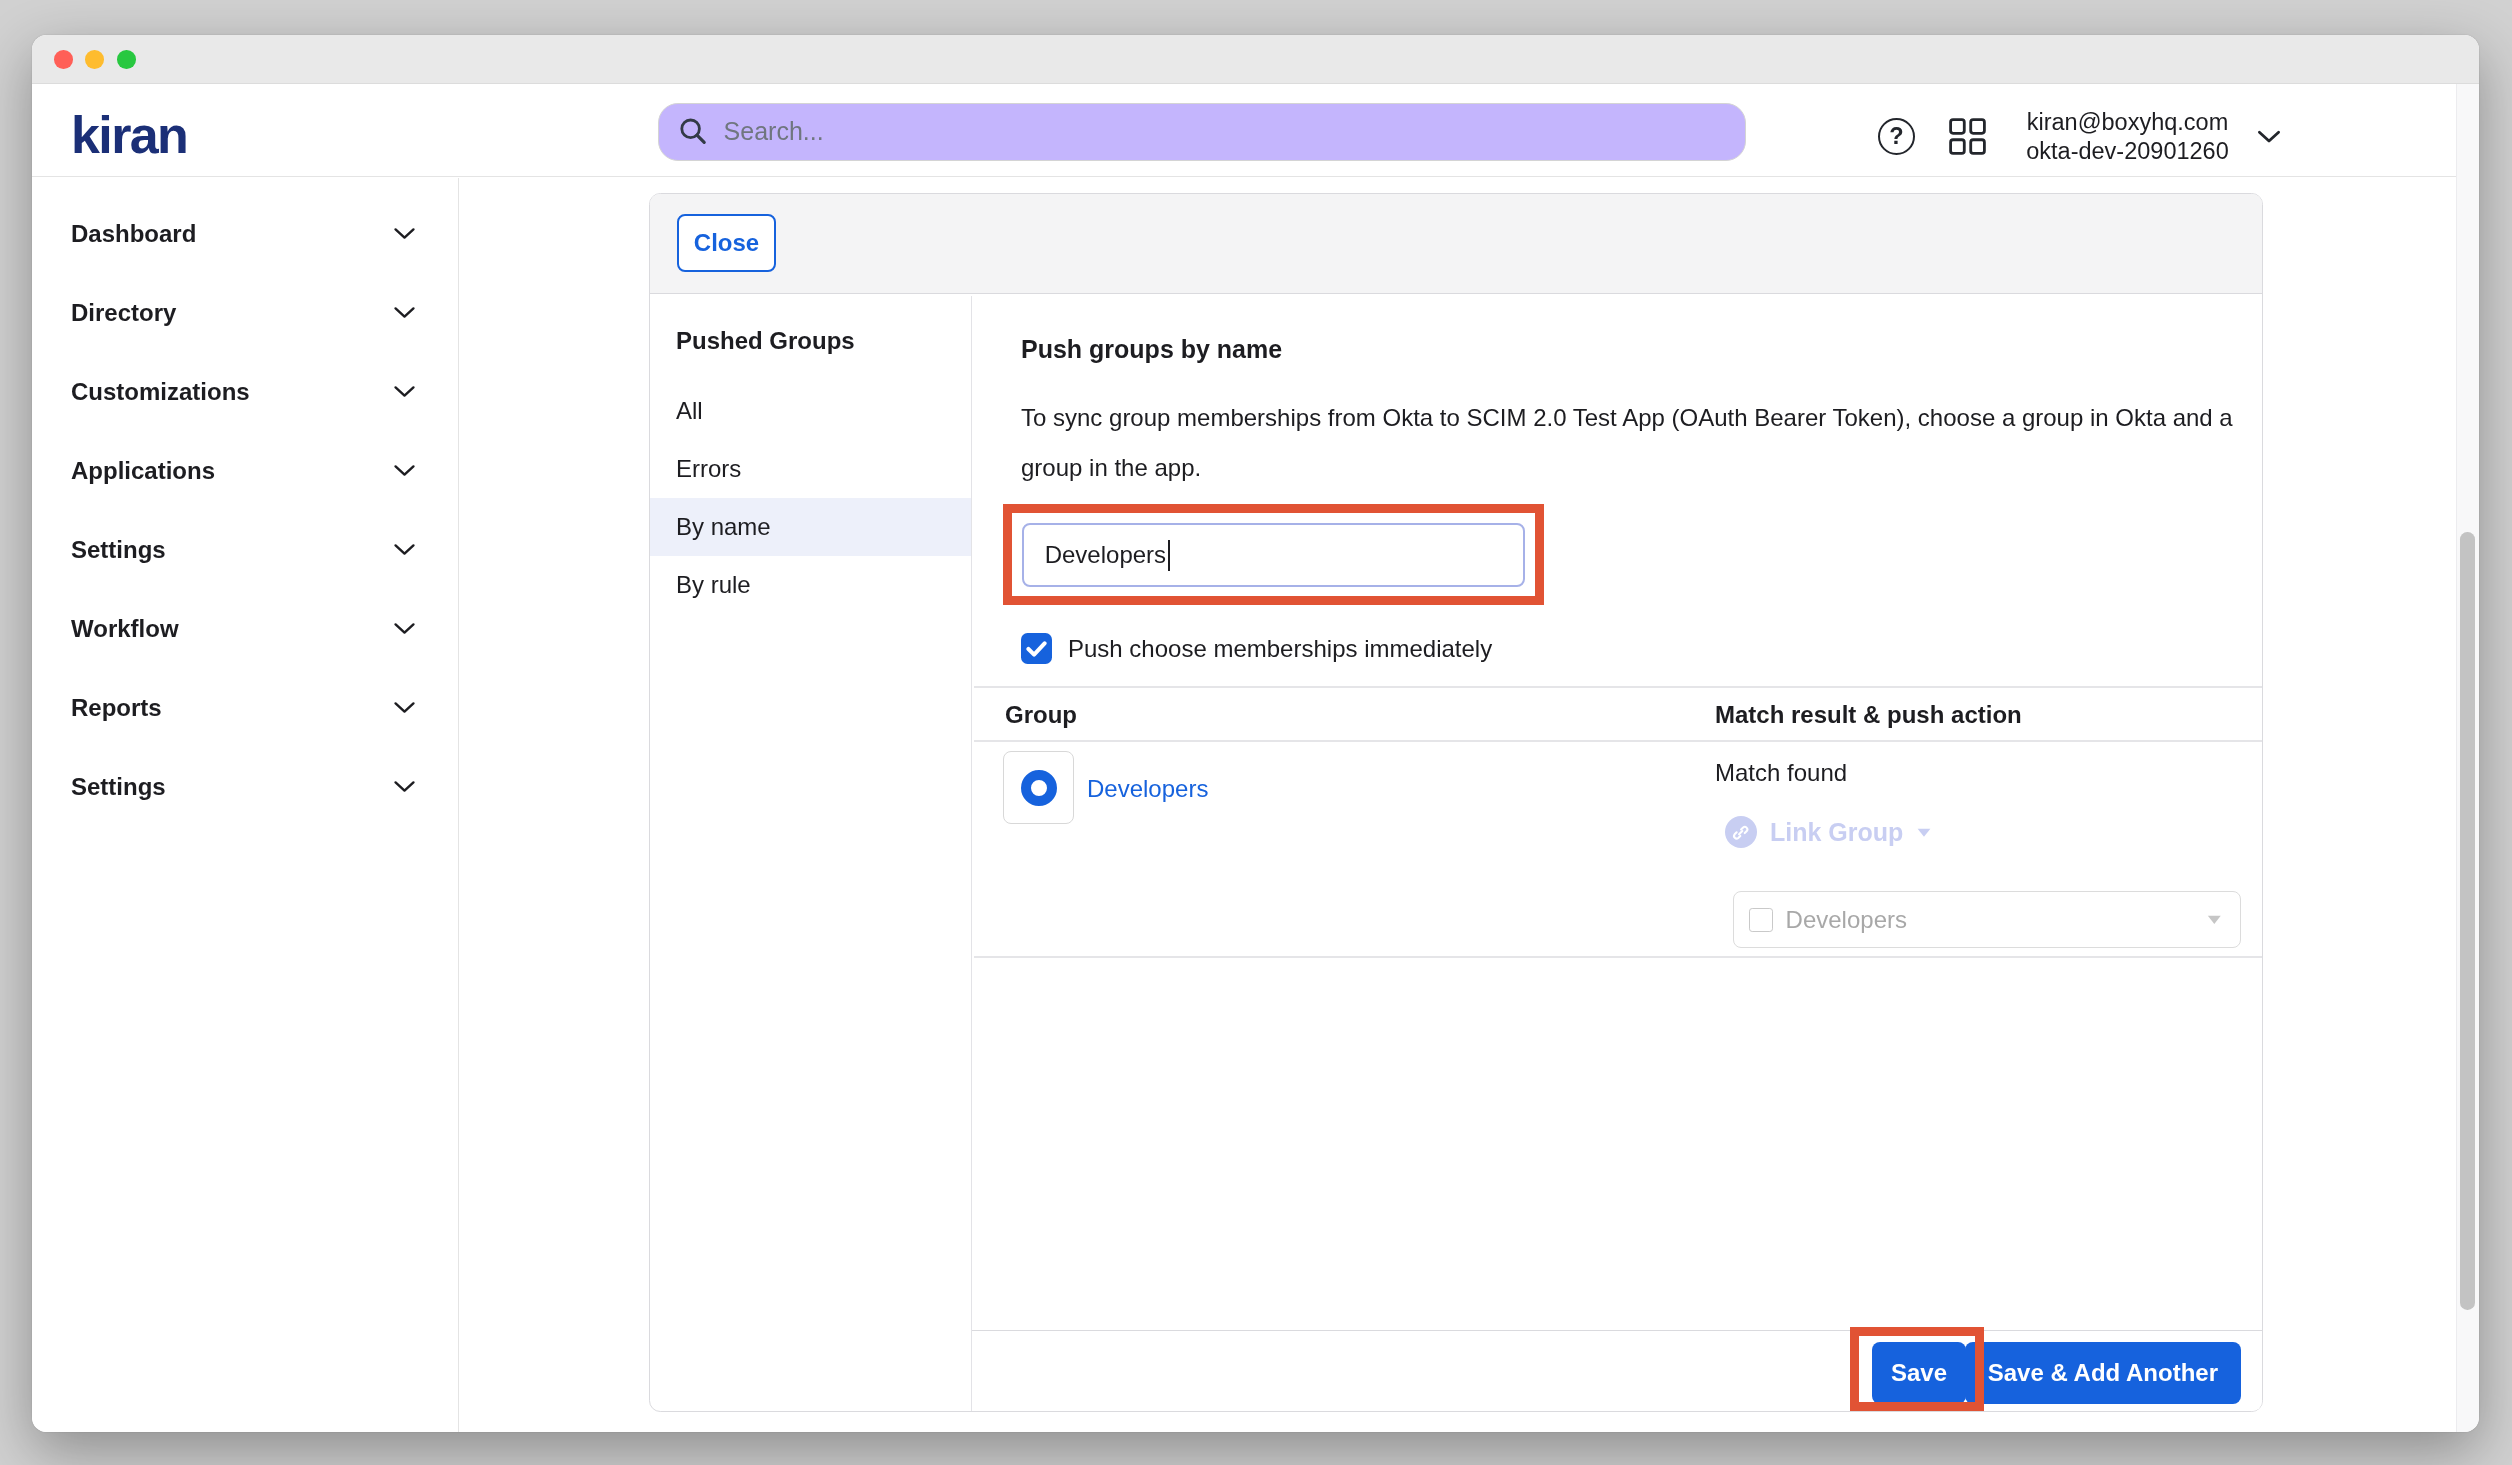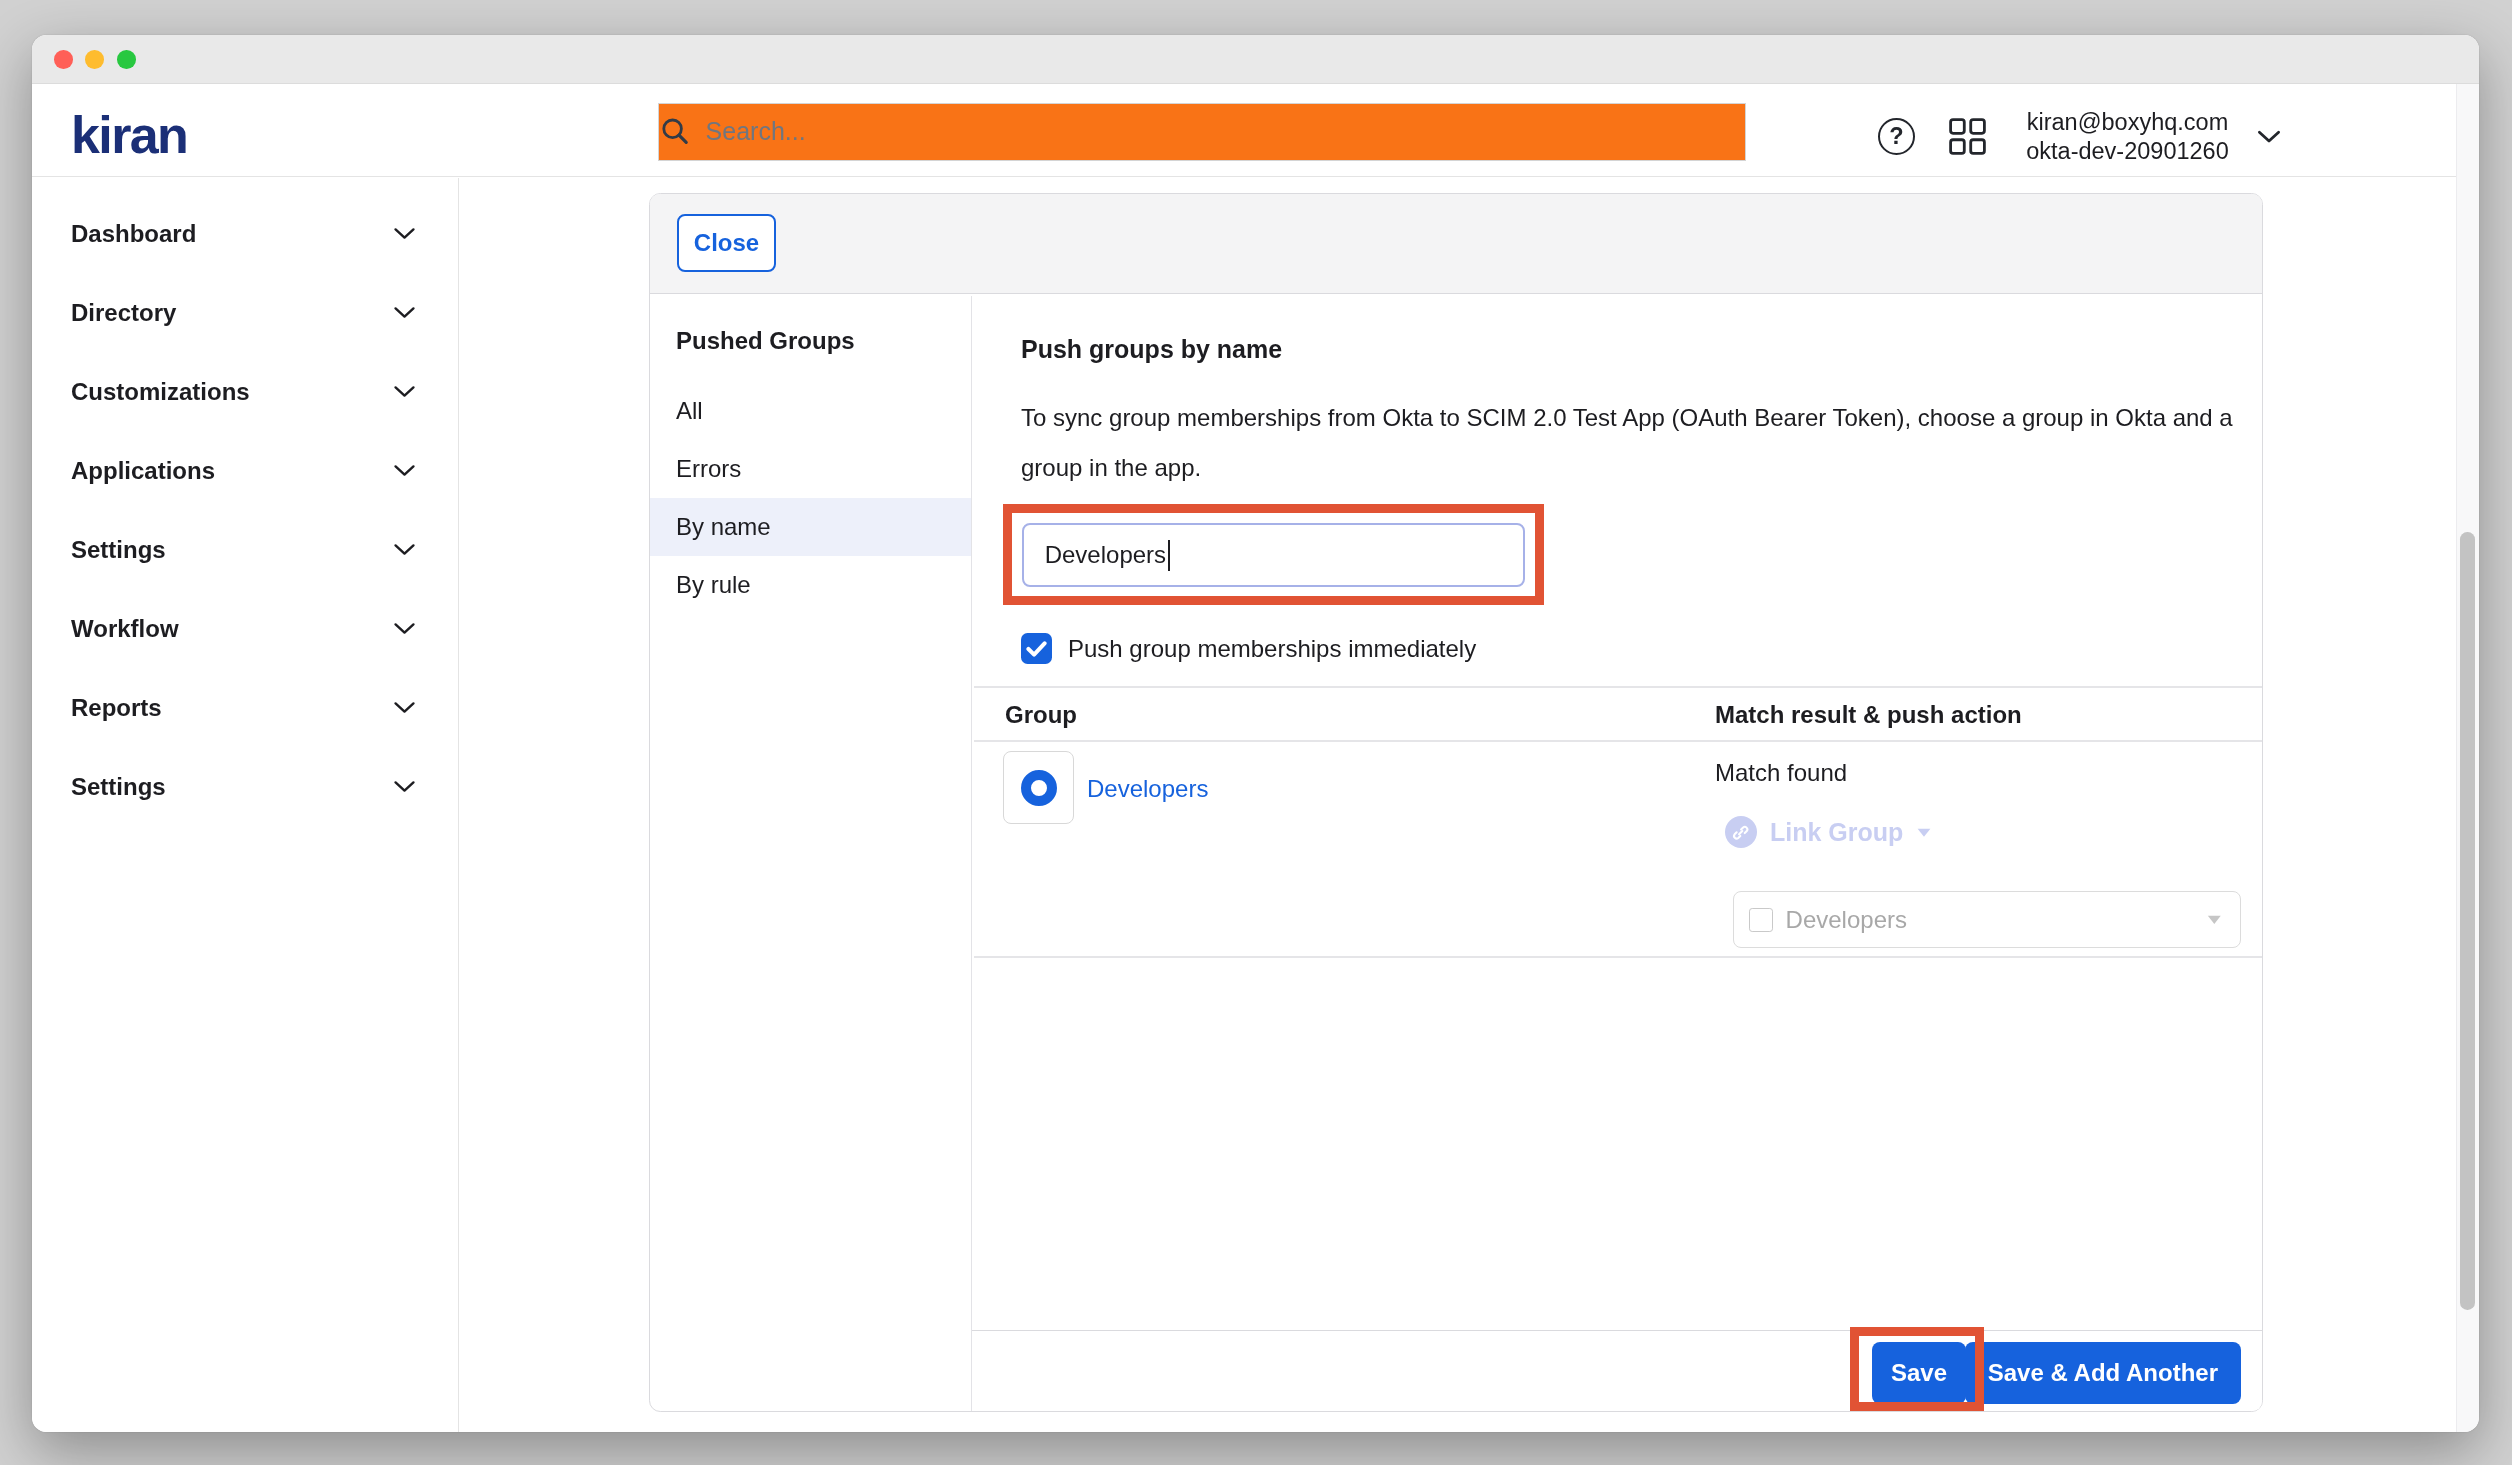--- a/index.html
+++ b/index.html
@@ -17,22 +17,22 @@
   .light.red   { left:22px;  background:#ff5f57; }
   .light.yellow{ left:53px;  background:#febc2e; }
   .light.green { left:85px; background:#28c840; }
 
   
   .header { position:absolute; left:0; top:49px; width:100%; height:93px; background:#fff;
             border-bottom:1.6px solid #e4e4e4; }
   .logo { position:absolute; left:39px; top:21px; font-size:52px; font-weight:700;
           letter-spacing:-1.6px; color:#1b2f77; }
   .searchbox { position:absolute; left:626px; top:18.6px; width:1088px; height:58px;
-               border:1.6px solid #d4d4d4; border-radius:0; background:#f97316;
-               display:flex; align-items:center; }
+               border:1.6px solid #d4d4d4; border-radius:20px; background:#c4b5fd;
+               display:flex; align-items:center; padding-left:18px; }
   .searchbox input { border:none; outline:none; flex:1; font-size:25px; margin-left:14.6px;
                      font-family:"Liberation Sans", sans-serif; color:#1d1d21; background:transparent; }
   .searchbox input::placeholder { color:#70767f; }
   .help { position:absolute; left:1846px; top:34px; width:37px; height:37px; border-radius:50%;
           border:2.4px solid #23262c; display:flex; align-items:center; justify-content:center;
           font-size:23.5px; font-weight:700; color:#23262c; cursor:pointer; }
   .gridicon { position:absolute; left:1917px; top:34px; width:37px; height:37px; cursor:pointer; }
   .userblock { position:absolute; left:1980px; top:24px; width:231px; text-align:center;
                font-size:23.5px; line-height:29px; color:#1d1d21; cursor:pointer; }
   .userchev { position:absolute; left:2224px; top:45px; }
@@ -272,21 +272,21 @@
         </div>
 
         <div class="cbx-row">
           <div class="cbx">
             <span>
               <svg width="21" height="18" viewBox="0 0 26 22">
                 <polyline points="3,11 10,18 23,4" fill="none" stroke="#ffffff" stroke-width="5" stroke-linecap="round" stroke-linejoin="round"></polyline>
               </svg>
             </span>
           </div>
-          <div class="cbx-label">Push group memberships immediately</div>
+          <div class="cbx-label">Push choose memberships immediately</div>
         </div>
 
         <div class="hline divider-1"></div>
 
         <div class="th th-group">Group</div>
         <div class="th th-match">Match result &amp; push action</div>
 
         <div class="hline divider-2"></div>
 
         <div class="grp-tile">

